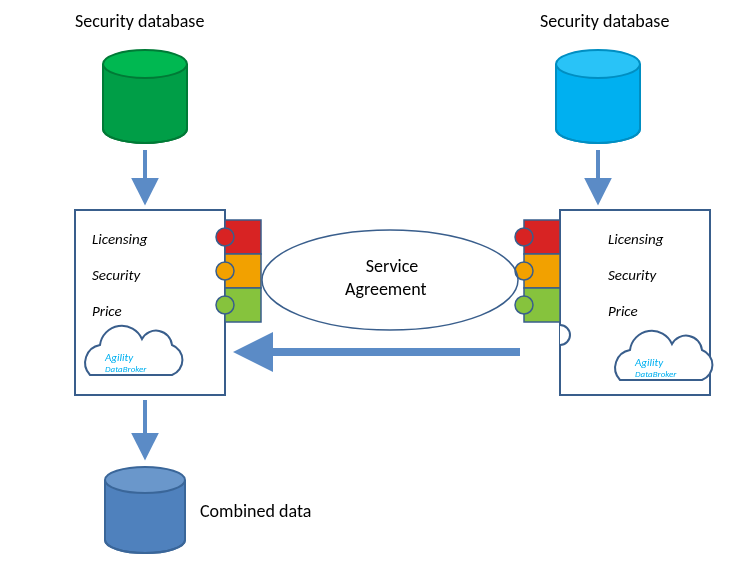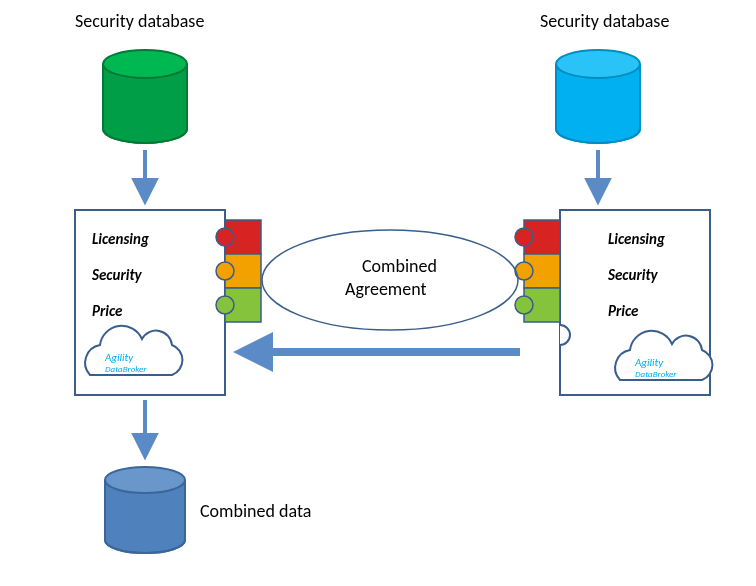--- a/index.html
+++ b/index.html
@@ -12,21 +12,21 @@
   }
   .label {
     position: absolute;
     font-size: 18px;
     color: #000;
   }
   .box-label {
     position: absolute;
     font-size: 15px;
     font-style: italic;
-    font-weight: bold;
+    font-weight: normal;
     color: #000;
   }
   .cloud-text {
     position: absolute;
     font-size: 11px;
     color: #00B0F0;
     font-style: italic;
     text-align: left;
     line-height: 1;
   }
@@ -117,21 +117,21 @@
   <line x1="145" y1="150" x2="145" y2="200" stroke="#5B8BC6" stroke-width="4" marker-end="url(#arrowHead)"></line>
   <line x1="598" y1="150" x2="598" y2="200" stroke="#5B8BC6" stroke-width="4" marker-end="url(#arrowHead)"></line>
   <line x1="145" y1="400" x2="145" y2="455" stroke="#5B8BC6" stroke-width="4" marker-end="url(#arrowHead)"></line>
   <line x1="520" y1="352" x2="245" y2="352" stroke="#5B8BC6" stroke-width="8" marker-end="url(#arrowHeadBig)"></line>
 </svg>
 
 <div class="label" style="left:75px; top:10px;">Security database</div>
 <div class="label" style="left:540px; top:10px;">Security database</div>
 <div class="label" style="left:200px; top:500px;">Combined data</div>
 
-<div class="label" style="left:362px; top:255px; text-align:center; width:60px;">Combined</div>
+<div class="label" style="left:362px; top:255px; text-align:center; width:60px;">Service</div>
 <div class="label" style="left:345px; top:278px; width:95px;">Agreement</div>
 
 <div class="box-label" style="left:92px; top:230px;">Licensing</div>
 <div class="box-label" style="left:92px; top:266px;">Security</div>
 <div class="box-label" style="left:92px; top:302px;">Price</div>
 
 <div class="box-label" style="left:608px; top:230px;">Licensing</div>
 <div class="box-label" style="left:608px; top:266px;">Security</div>
 <div class="box-label" style="left:608px; top:302px;">Price</div>
 

